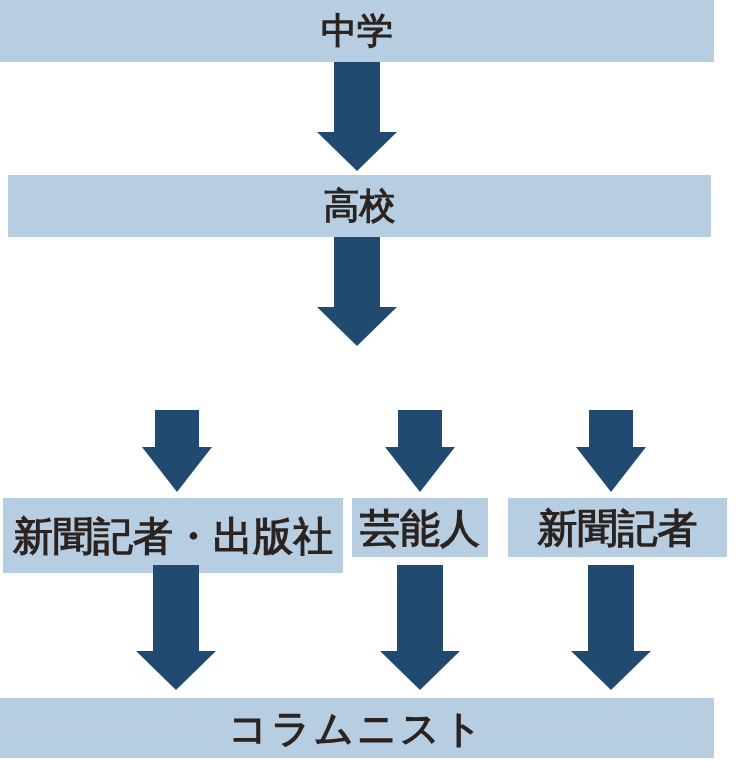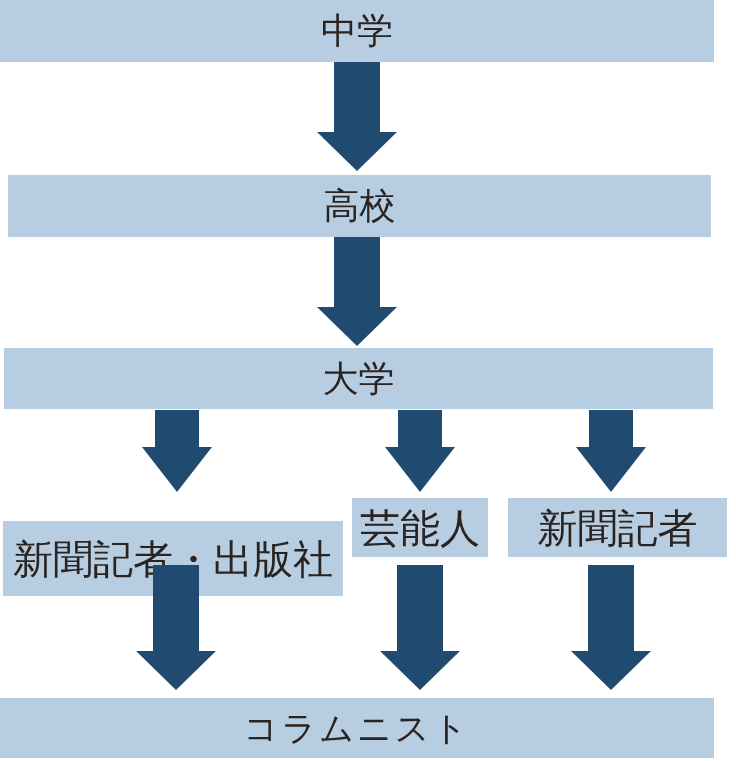--- a/index.html
+++ b/index.html
@@ -10,34 +10,34 @@
     overflow:hidden;
     font-family:"Liberation Sans", sans-serif;
   }
   .bar{
     position:absolute;
     background:var(--bar_bg);
     display:flex;align-items:center;justify-content:center;
   }
   .bar-label{
     color:var(--text);
-    font-weight:normal;
+    font-weight:bold;
     font-size:36px;
     line-height:1;
     white-space:nowrap;
   }
   .box-label{font-size:40px;}
-  .final-label{font-size:34px;letter-spacing:3px;}
+  .final-label{font-size:39px;letter-spacing:3px;}
   .arrow{position:absolute;display:block;}
   .arrow polygon{fill:var(--arrow);}
   
   #bar-middle-school{left:0;top:0;width:714px;height:62px;}
   #bar-high-school{left:8px;top:175px;width:703px;height:62px;text-align:center;}
   #bar-university{left:4px;top:348px;width:709px;height:61px;}
-  #box-newspaper{left:3px;top:498px;width:340px;height:75px;margin-top:23px;}
+  #box-newspaper{left:3px;top:498px;width:340px;height:75px;}
   #box-entertainer{left:352px;top:498px;width:136px;height:59px;}
   #box-expert{left:508px;top:498px;width:219px;height:59px;}
   #bar-columnist{left:0;top:698px;width:714px;height:60px;}
   
   #arrow-a{left:317px;top:62px;}
   #arrow-b{left:317px;top:237px;}
   #arrow-c1{left:142px;top:410px;}
   #arrow-c2{left:385px;top:410px;}
   #arrow-c3{left:576px;top:410px;}
   #arrow-d1{left:136px;top:565px;}
@@ -58,23 +58,20 @@
   </svg>
 
   <div class="bar" id="bar-high-school">
     <span class="bar-label">高校</span>
   </div>
 
   <svg class="arrow" id="arrow-b" width="80" height="109" viewBox="0 0 80 109">
     <polygon points="17,0 63,0 63,70 80,70 40,109 0,70 17,70"></polygon>
   </svg>
 
-  <div class="bar" id="bar-university">
-    <span class="bar-label">大学</span>
-  </div>
 
   <svg class="arrow" id="arrow-c1" width="70" height="82" viewBox="0 0 70 82">
     <polygon points="13,0 57,0 57,37 70,37 35,82 0,37 13,37"></polygon>
   </svg>
   <svg class="arrow" id="arrow-c2" width="70" height="82" viewBox="0 0 70 82">
     <polygon points="13,0 57,0 57,37 70,37 35,82 0,37 13,37"></polygon>
   </svg>
   <svg class="arrow" id="arrow-c3" width="70" height="82" viewBox="0 0 70 82">
     <polygon points="13,0 57,0 57,37 70,37 35,82 0,37 13,37"></polygon>
   </svg>

